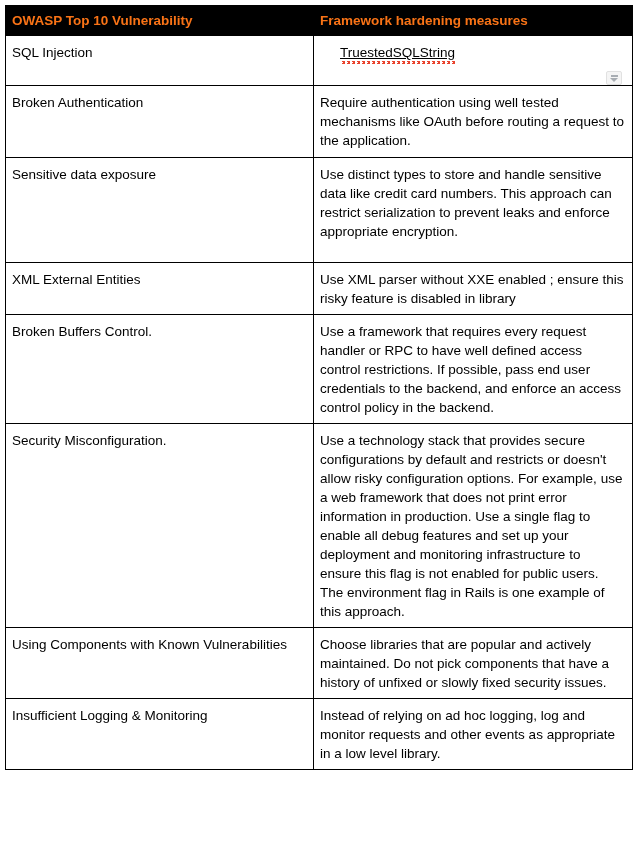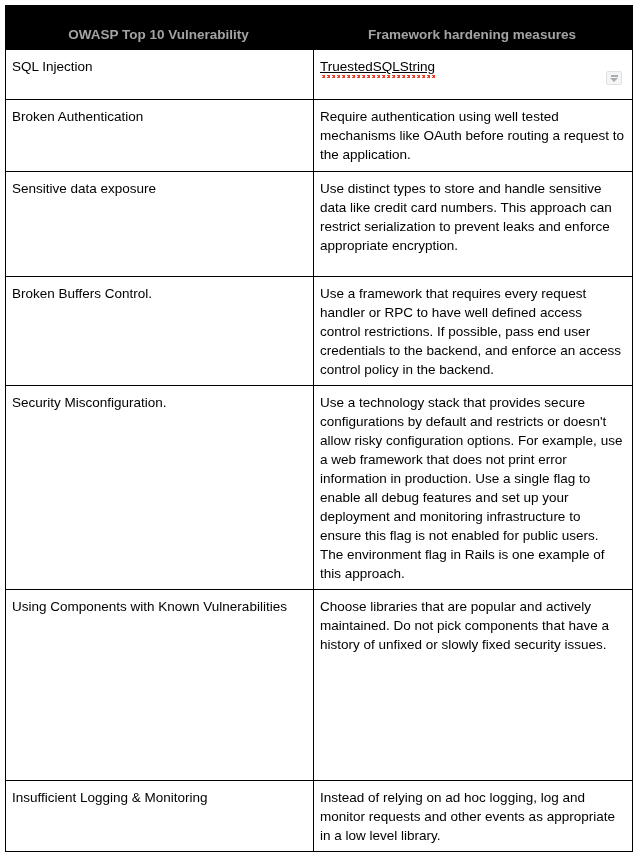--- a/index.html
+++ b/index.html
@@ -33,46 +33,46 @@
   table.vuln-table th,
   table.vuln-table td {
     border: 1px solid #000000;
     vertical-align: top;
     text-align: left;
     padding: 7px 8px 6px 6px;
     word-wrap: break-word;
   }
   table.vuln-table thead th {
     background: #000000;
-    color: #a3a3a3;
+    color: #f97316;
     font-weight: bold;
     height: 28px;
-    padding-top: 19px;
+    padding-top: 5px;
     padding-bottom: 5px;
     border-color: #000000;
-    text-align: center;
   }
   
   tbody tr:nth-child(1)  { height: 50px; }
   tbody tr:nth-child(2)  { height: 72px; }
   tbody tr:nth-child(3)  { height: 105px; }
   tbody tr:nth-child(4)  { height: 49px; }
   tbody tr:nth-child(5)  { height: 107px; }
   tbody tr:nth-child(6)  { height: 191px; }
   tbody tr:nth-child(7)  { height: 36px; }
   tbody tr:nth-child(8)  { height: 71px; }
   tbody tr:nth-child(9)  { height: 83px; margin-left: 48px; }
   tbody tr:nth-child(10) { height: 69px; }
 
   
   .mark-spelling-underline {
     position: relative;
     display: inline-block;
     text-decoration: underline;
     text-decoration-color: #000000;
+    margin-left: 20px;
   }
   .mark-spelling-underline::after {
     content: "";
     position: absolute;
     left: 0;
     right: 0;
     bottom: -2px;
     height: 3px;
     background-image:
       linear-gradient(45deg, transparent 60%, #e8442e 62%, #e8442e 78%, transparent 80%),
@@ -135,20 +135,24 @@
         </tr>
         <tr>
           <td><span>Broken Authentication</span></td>
           <td><span>Require authentication using well tested mechanisms like OAuth before routing a request to the application.</span></td>
         </tr>
         <tr>
           <td><span>Sensitive data exposure</span></td>
           <td><span>Use distinct types to store and handle sensitive data like credit card numbers. This approach can restrict serialization to prevent leaks and enforce appropriate encryption.</span></td>
         </tr>
         <tr>
+          <td><span>XML External Entities</span></td>
+          <td><span>Use XML parser without XXE enabled ; ensure this risky feature is disabled in library</span></td>
+        </tr>
+        <tr>
           <td><span>Broken Buffers Control.</span></td>
           <td><span>Use a framework that requires every request handler or RPC to have well defined access control restrictions. If possible, pass end user credentials to the backend, and enforce an access control policy in the backend.</span></td>
         </tr>
         <tr>
           <td><span>Security Misconfiguration.</span></td>
           <td><span>Use a technology stack that provides secure configurations by default and restricts or doesn't allow risky configuration options. For example, use a web framework that does not print error information in production. Use a single flag to enable all debug features and set up your deployment and monitoring infrastructure to ensure this flag is not enabled for public users. The environment flag in Rails is one example of this approach.</span></td>
         </tr>
         <tr>
           <td><span>Using Components with Known Vulnerabilities</span></td>
           <td><span>Choose libraries that are popular and actively maintained. Do not pick components that have a history of unfixed or slowly fixed security issues.</span></td>

